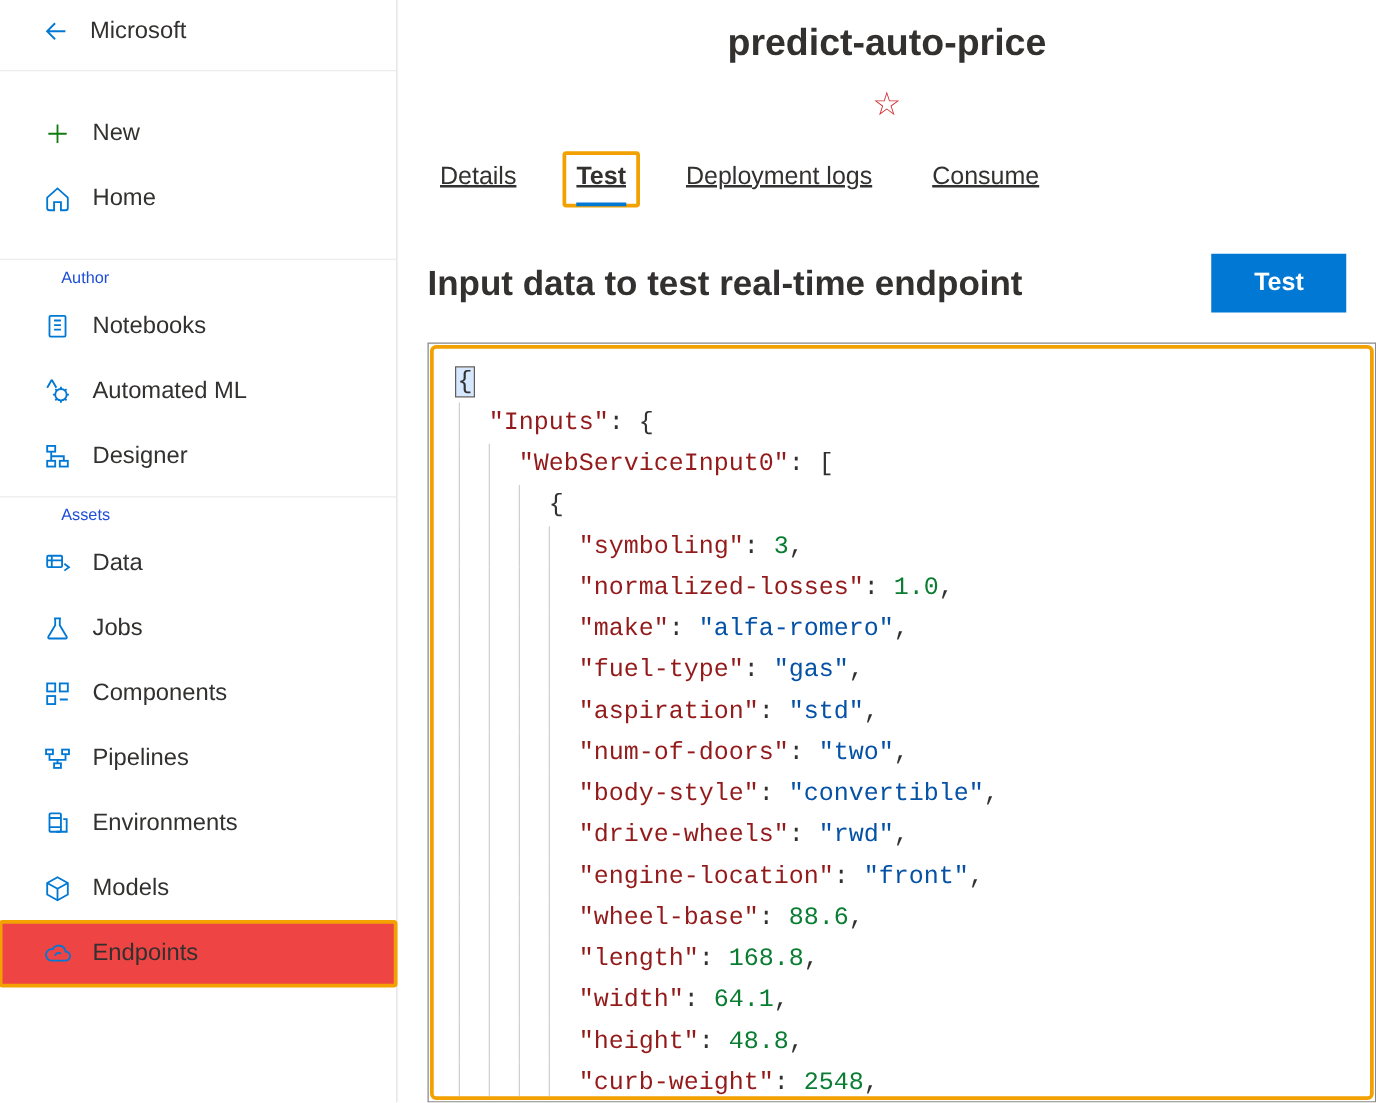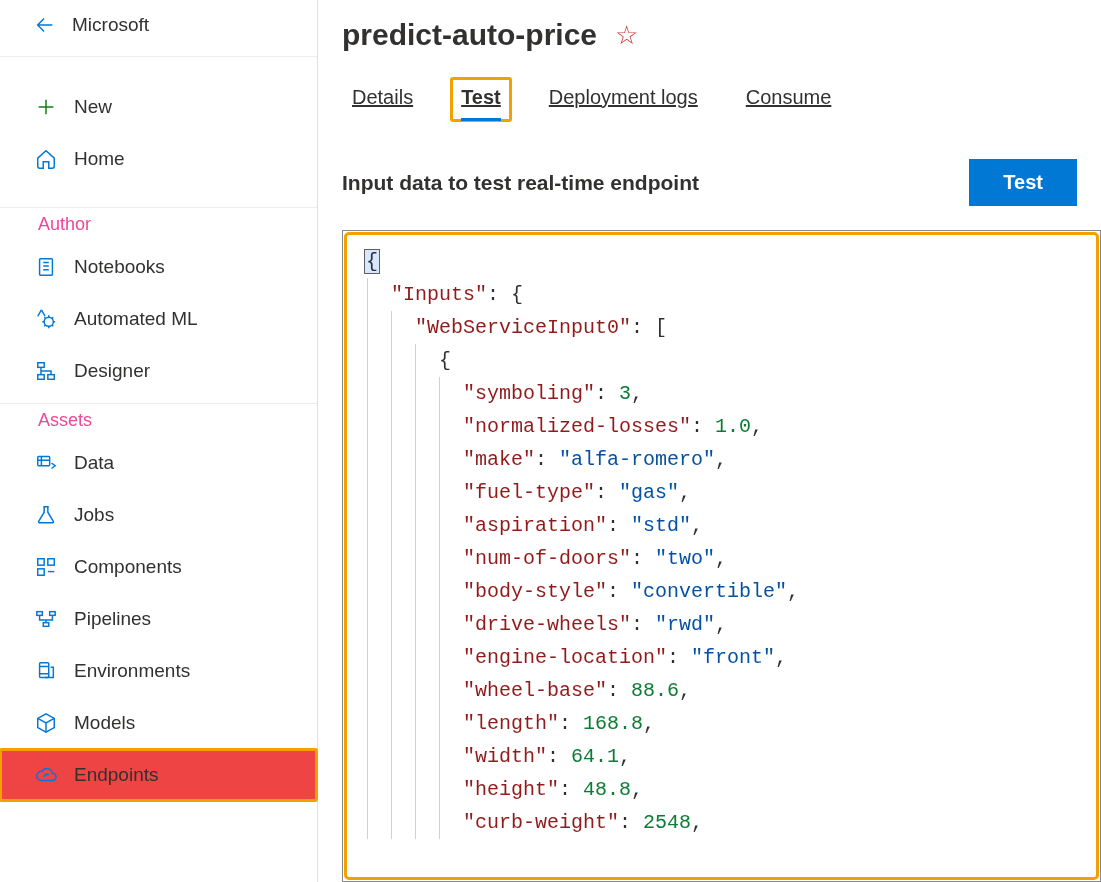--- a/index.html
+++ b/index.html
@@ -42,23 +42,23 @@
     width: 24px;
     height: 24px;
     display: flex;
     align-items: center;
     justify-content: center;
     color: #0078D4;
     flex-shrink: 0;
   }
   .sb-item.green .icon { color: #107C10; }
   .sb-section-label {
-    padding: 6px 22px 6px 38px;
-    color: #ec4899;
-    font-size: 18px;
+    padding: 6px 22px 6px 49px;
+    color: #1d4ed8;
+    font-size: 13px;
   }
   .sb-item.active {
     background: #ef4444;
   }
   .hl-orange {
     outline: 3px solid #f2a100;
     outline-offset: -2px;
     border-radius: 2px;
   }
 
@@ -69,20 +69,21 @@
     flex: 1;
     padding: 18px 0 0 0;
     display: flex;
     flex-direction: column;
   }
   .title-row {
     display: flex;
     align-items: center;
     gap: 18px;
     padding: 0 24px 12px 24px;
+    flex-direction: column;
   }
   .page-title {
     font-size: 30px;
     font-weight: 700;
     color: #323130;
   }
   .star {
     color: #d13438;
     font-size: 26px;
     line-height: 1;
@@ -105,21 +106,21 @@
   }
   .tab.hl-orange { border-radius: 2px; }
 
   .sub-row {
     display: flex;
     justify-content: space-between;
     align-items: center;
     padding: 38px 24px 14px 24px;
   }
   .sub-title {
-    font-size: 21px;
+    font-size: 28px;
     font-weight: 700;
   }
   .primary-btn {
     background: #0078D4;
     color: #fff;
     border: none;
     font-size: 20px;
     font-weight: 600;
     padding: 12px 34px;
     cursor: pointer;

